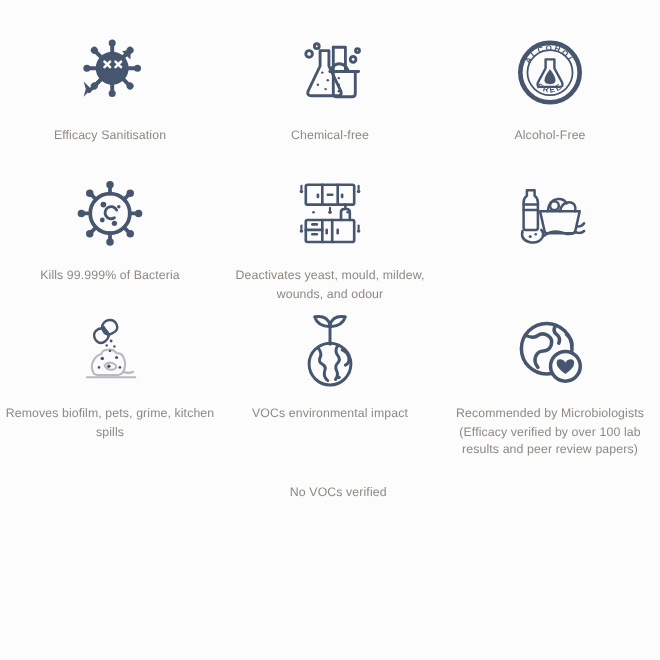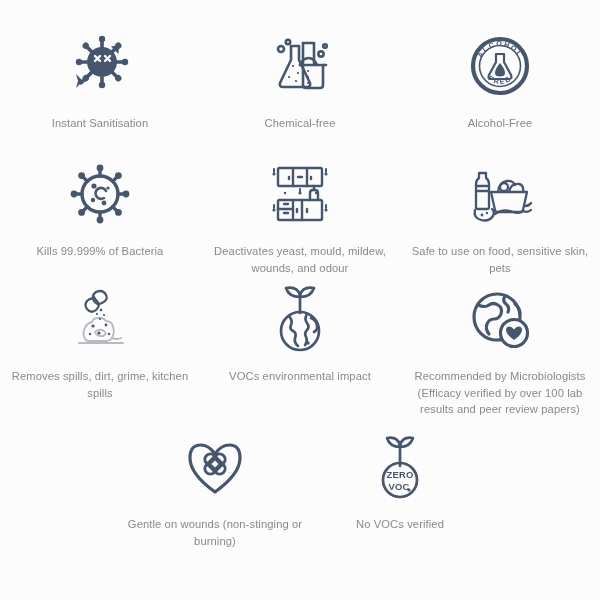--- a/index.html
+++ b/index.html
@@ -102,21 +102,21 @@
             <path d="M19 51 L12 58 L14 51 L12 44 Z"></path>
             <g stroke="#fcfcfc" stroke-width="2.4" stroke-linecap="round">
               <line x1="31" y1="26" x2="36" y2="31"></line>
               <line x1="36" y1="26" x2="31" y2="31"></line>
               <line x1="41" y1="26" x2="46" y2="31"></line>
               <line x1="46" y1="26" x2="41" y2="31"></line>
             </g>
           </g>
         </svg>
       </div>
-      <div class="feature-label">Instant Sanitisation</div>
+      <div class="feature-label">Efficacy Sanitisation</div>
     </div>
 
     <div class="feature-cell">
       <div class="feature-icon">
         <svg width="66" height="66" viewBox="0 0 66 66">
           <g fill="none" stroke="#47566f" stroke-width="2.6" stroke-linejoin="round" stroke-linecap="round">
             <path d="M24 13 L32 13 L32 27 L43 50 Q44 54 40 54 L16 54 Q12 54 13 50 L24 27 Z"></path>
             <path d="M36 10 L47 10 L47 30 L47 30"></path>
             <path d="M36 10 L36 30"></path>
             <path d="M33 32 Q36 25 41.5 25 Q47 25 50 32"></path>
@@ -260,21 +260,20 @@
             <path d="M30 52 Q38 46 48 50 Q54 52 58 49"></path>
             <path d="M58 49 Q63 51 66 48"></path>
             <path d="M60 44 Q64 44 66 41"></path>
           </g>
           <g fill="#47566f">
             <circle cx="17" cy="53" r="1.4"></circle>
             <circle cx="22" cy="51" r="1.2"></circle>
           </g>
         </svg>
       </div>
-      <div class="feature-label">Safe to use on food, sensitive skin, pets</div>
     </div>
 
   </div>
 
   <div class="feature-row row-main row-3">
 
     <div class="feature-cell">
       <div class="feature-icon">
         <svg width="70" height="62" viewBox="0 0 70 62">
           <g fill="none" stroke="#47566f" stroke-width="2.2" stroke-linejoin="round" stroke-linecap="round">
@@ -294,21 +293,21 @@
             <circle cx="39" cy="27" r="1.1"></circle>
             <circle cx="35" cy="31" r="1.1"></circle>
             <circle cx="28" cy="38" r="1.6"></circle>
             <circle cx="41" cy="37" r="1.4"></circle>
             <circle cx="25" cy="46" r="1.2"></circle>
             <circle cx="44" cy="46" r="1.2"></circle>
             <circle cx="34" cy="45" r="1.6"></circle>
           </g>
         </svg>
       </div>
-      <div class="feature-label">Removes spills, dirt, grime, kitchen spills</div>
+      <div class="feature-label">Removes biofilm, pets, grime, kitchen spills</div>
     </div>
 
     <div class="feature-cell">
       <div class="feature-icon">
         <svg width="66" height="72" viewBox="0 0 66 72">
           <g fill="none" stroke="#47566f" stroke-width="2.7" stroke-linejoin="round" stroke-linecap="round">
             <path d="M33 30 L33 10"></path>
             <path d="M33 14 Q22 14 19 5 Q30 3 33 12"></path>
             <path d="M33 14 Q44 14 47 5 Q36 3 33 12"></path>
             <circle cx="33" cy="48" r="19"></circle>
@@ -337,54 +336,20 @@
           <path d="M49 54 Q41 48.5 41 44 Q41 40.5 44.2 40.5 Q47 40.5 49 43.5 Q51 40.5 53.8 40.5 Q57 40.5 57 44 Q57 48.5 49 54 Z" fill="#47566f"></path>
         </svg>
       </div>
       <div class="feature-label">Recommended by Microbiologists (Efficacy verified by over 100 lab results and peer review papers)</div>
     </div>
 
   </div>
 
   <div class="feature-row row-pair row-4">
 
-    <div class="feature-cell">
-      <div class="feature-icon">
-        <svg width="66" height="62" viewBox="0 0 66 62">
-          <path d="M33 56 Q8 38 8 22 Q8 9 18.5 9 Q27 9 33 18 Q39 9 47.5 9 Q58 9 58 22 Q58 38 33 56 Z" fill="none" stroke="#47566f" stroke-width="3.2" stroke-linejoin="round"></path>
-          <g fill="none" stroke="#47566f" stroke-width="3" stroke-linejoin="round" stroke-linecap="round">
-            <g transform="rotate(-45 33 28)">
-              <rect x="21" y="22.5" width="24" height="11" rx="5.5"></rect>
-              <line x1="29.5" y1="22.5" x2="29.5" y2="33.5"></line>
-              <line x1="36.5" y1="22.5" x2="36.5" y2="33.5"></line>
-            </g>
-            <g transform="rotate(45 33 28)">
-              <rect x="21" y="22.5" width="24" height="11" rx="5.5"></rect>
-              <line x1="29.5" y1="22.5" x2="29.5" y2="33.5"></line>
-              <line x1="36.5" y1="22.5" x2="36.5" y2="33.5"></line>
-            </g>
-          </g>
-          <rect x="29.8" y="24.8" width="6.4" height="6.4" rx="1" transform="rotate(45 33 28)" fill="#fcfcfc" stroke="#47566f" stroke-width="1.4"></rect>
-        </svg>
-      </div>
-      <div class="feature-label">Gentle on wounds (non-stinging or burning)</div>
-    </div>
-
-    <div class="feature-cell">
-      <div class="feature-icon">
-        <svg width="58" height="70" viewBox="0 0 58 70">
-          <g fill="none" stroke="#47566f" stroke-width="2.7" stroke-linejoin="round" stroke-linecap="round">
-            <path d="M29 34 L29 10"></path>
-            <path d="M29 15 Q19 15 16 6 Q26 4 29 13"></path>
-            <path d="M29 15 Q39 15 42 6 Q32 4 29 13"></path>
-            <circle cx="29" cy="48" r="17"></circle>
-          </g>
-          <text x="29" y="46" text-anchor="middle" font-family="'Liberation Sans', sans-serif" font-size="9.4" font-weight="bold" fill="#47566f" letter-spacing="0.3">ZERO</text>
-          <text x="28" y="58" text-anchor="middle" font-family="'Liberation Sans', sans-serif" font-size="9.4" font-weight="bold" fill="#47566f" letter-spacing="0.3">VOC</text>
-          <circle cx="38" cy="58" r="1.6" fill="#47566f"></circle>
-        </svg>
-      </div>
+
+    <div class="feature-cell">
       <div class="feature-label">No VOCs verified</div>
     </div>
 
   </div>
 
 </div>
 
 </body></html>

